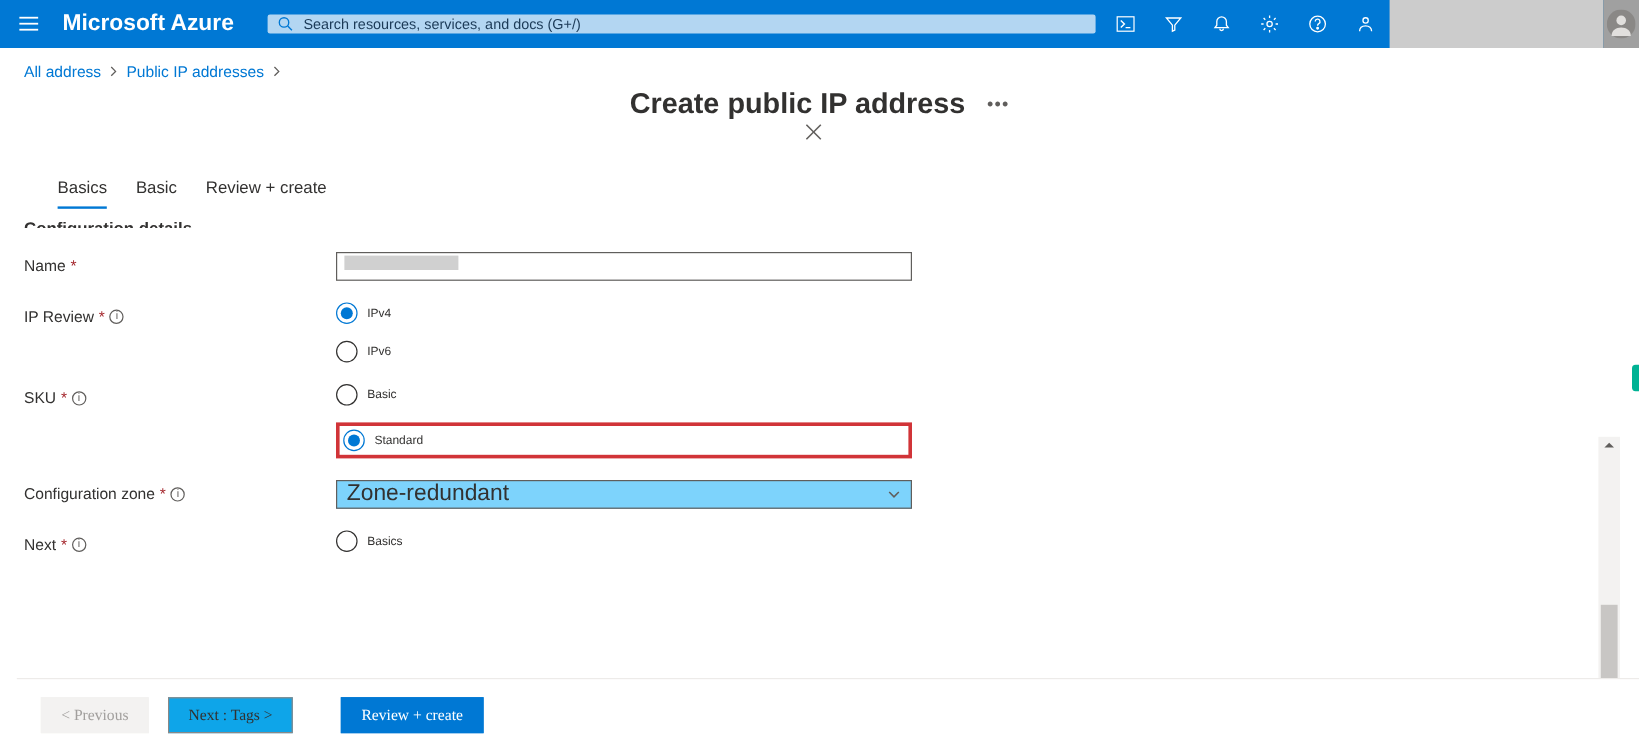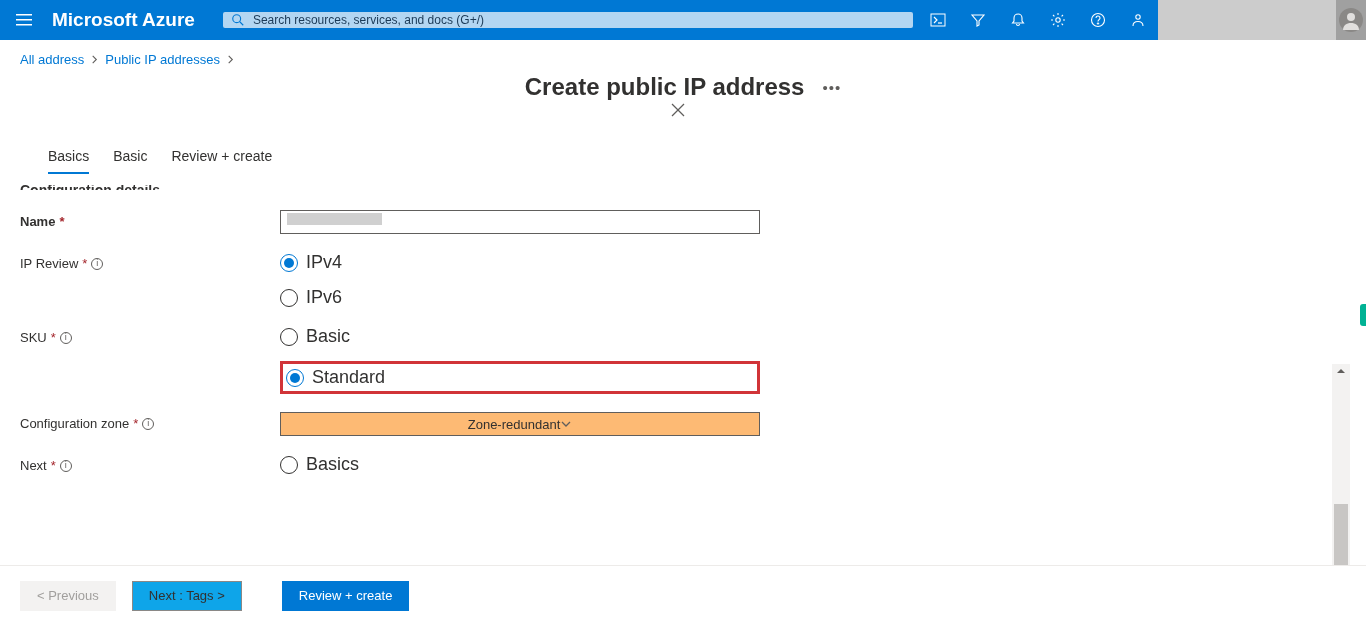--- a/index.html
+++ b/index.html
@@ -54,38 +54,38 @@
 
   .text-input { width: 480px; height: 24px; border: 1px solid #605e5c; padding: 2px 6px; font-size: 13px; background: #fff; }
   .text-input .redact { display:inline-block; width: 95px; height: 12px; background: #d0d0d0; }
 
   .radio-group { display: flex; flex-direction: column; gap: 14px; }
   .radio-item { display: flex; align-items: center; gap: 8px; cursor: pointer; }
   .radio-outer { width: 18px; height: 18px; border: 1px solid #323130; border-radius: 50%; display: flex; align-items: center; justify-content: center; }
   .radio-item.selected .radio-outer { border-color: #0078d4; }
   .radio-inner { width: 10px; height: 10px; border-radius: 50%; background: transparent; }
   .radio-item.selected .radio-inner { background: #0078d4; }
-  .radio-label { font-size: 18px; }
+  .radio-label { font-size: 10px; }
 
   .highlight-box { border: 3px solid #d13438; padding: 3px 6px 3px 3px; display: inline-flex; align-items: center; }
 
-  .select-box { width: 480px; height: 24px; border: 1px solid #605e5c; display: flex; align-items: center; justify-content: center; padding: 0 8px; font-size: 13px; cursor: pointer; background:#fdba74; }
+  .select-box { width: 480px; height: 24px; border: 1px solid #605e5c; display: flex; align-items: center; justify-content: space-between; padding: 0 8px; font-size: 19px; cursor: pointer; background:#7dd3fc; }
   .select-box svg { width: 12px; height: 12px; fill: #605e5c; }
 
   
   .fake-scroll { position: absolute; right: 16px; top: 190px; width: 18px; height: 320px; background: #f3f2f1; }
   .fake-scroll .arrow { height: 14px; display:flex; align-items:center; justify-content:center; }
   .fake-scroll .arrow svg { width:10px; height:10px; fill:#605e5c; }
   .fake-scroll .thumb { position:absolute; left:2px; width:14px; top: 140px; height: 100px; background: #c8c6c4; }
 
   
   .green-nub { position:absolute; right:0; top: 304px; width: 6px; height: 22px; background: #00b294; border-radius: 3px 0 0 3px; }
 
   
-  .footer { position: absolute; left:0; right:0; bottom:0; height: 60px; border-top: 1px solid #edebe9; display: flex; align-items: center; padding: 0 20px; gap: 16px; background:#fff; }
+  .footer { position: absolute; left:14px; right:0; bottom:0; height: 60px; border-top: 1px solid #edebe9; display: flex; align-items: center; padding: 0 20px; gap: 16px; background:#fff;font-family:Liberation Serif, serif; }
   .btn { height: 30px; padding: 0 16px; font-size: 13px; border: 1px solid #8a8886; background: #0ea5e9; cursor: pointer; display:flex; align-items:center; }
   .btn.disabled { color: #a19f9d; background: #f3f2f1; border-color: #f3f2f1; cursor: default; }
   .btn.primary { background: #0078d4; color: #fff; border-color: #0078d4; }
   .footer-gap { width: 8px; }
 </style>
 </head>
 <body>
 
 <div class="topbar">
   <div class="hamburger">
@@ -179,21 +179,21 @@
 <div class="tabs">
   <div class="tab active">Basics</div>
   <div class="tab">Basic</div>
   <div class="tab">Review + create</div>
 </div>
 
 <div class="form-wrapper">
   <div class="form-panel">
     <div class="section-header cut">Configuration details</div>
 
-    <div class="form-row" style="margin-top:20px;font-weight:bold;">
+    <div class="form-row" style="margin-top:20px;">
       <div class="form-label">
         <span>Name</span>
           <span class="req">*</span>
       </div>
       <div class="form-control">
         <div class="text-input"><span class="redact"></span></div>
       </div>
     </div>
 
     <div class="form-row">

